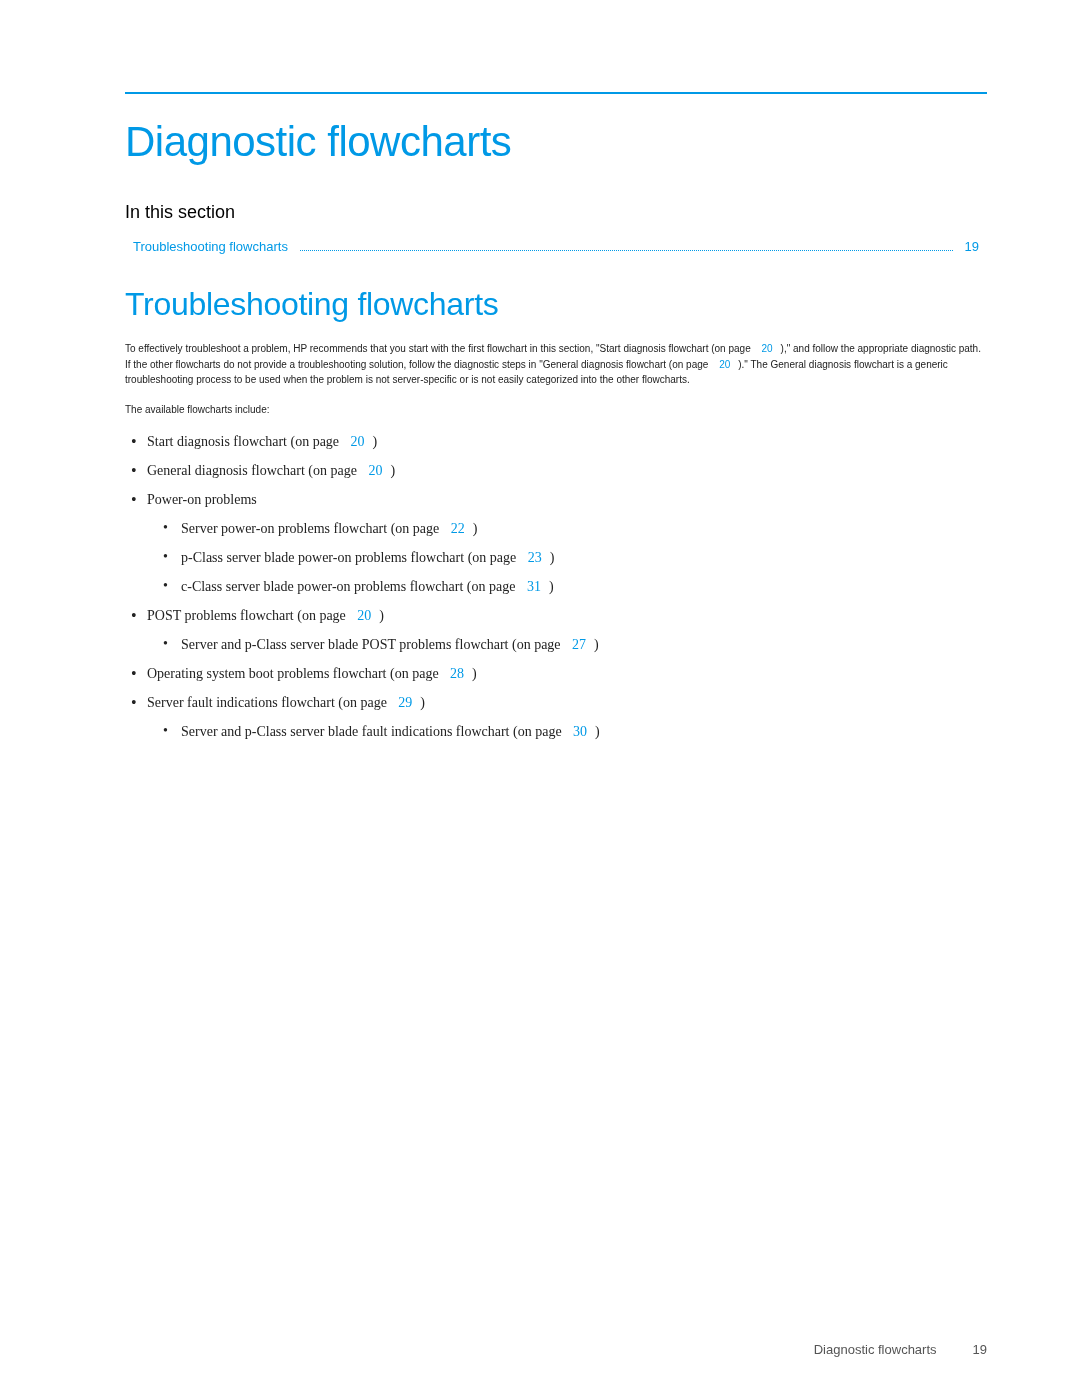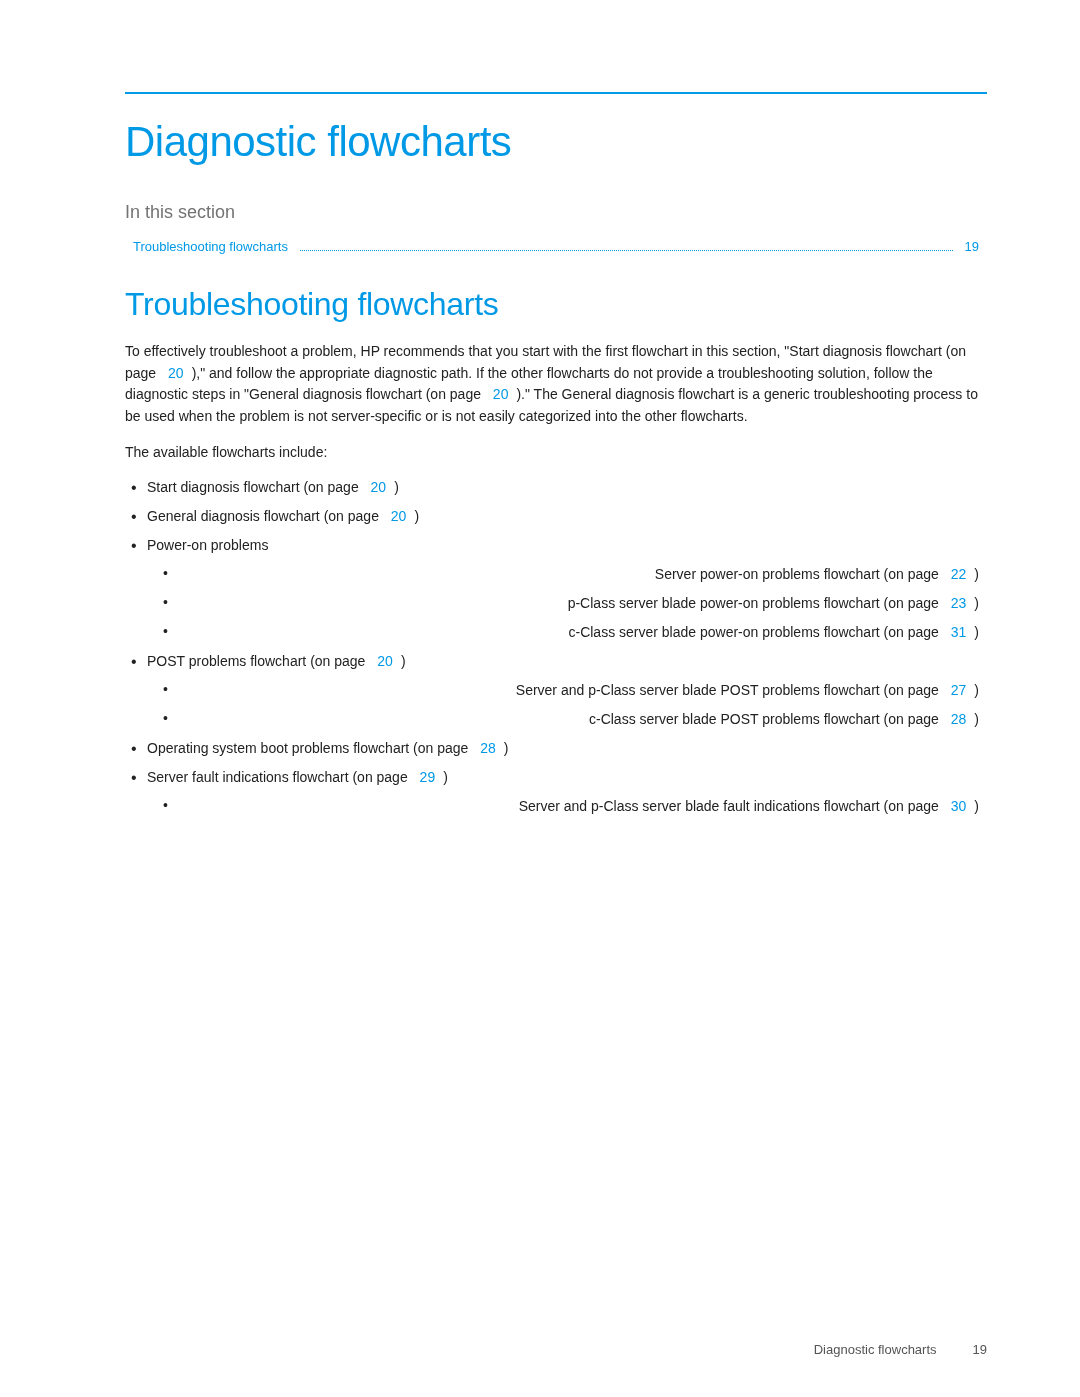--- a/index.html
+++ b/index.html
@@ -33,21 +33,21 @@
       font-size: 42px;
       font-weight: 300;
       color: #0099e6;
       margin-bottom: 36px;
       letter-spacing: -0.5px;
     }
 
     .section-heading {
       font-size: 18px;
       font-weight: 400;
-      color: #737373;
+      color: #000000;
       margin-bottom: 6px;
     }
 
     .toc-entry {
       font-size: 13px;
       color: #0099e6;
       margin-bottom: 24px;
       display: flex;
       align-items: baseline;
     }
@@ -71,21 +71,21 @@
 
     .section-title {
       font-size: 32px;
       font-weight: 300;
       color: #0099e6;
       margin-bottom: 18px;
       letter-spacing: -0.3px;
     }
 
     .body-text {
-      font-size: 14px;
+      font-size: 10px;
       color: #222222;
       line-height: 1.55;
       margin-bottom: 14px;
     }
 
     .body-text a, .link {
       color: #0099e6;
       text-decoration: none;
     }
 
@@ -96,37 +96,37 @@
       margin-bottom: 6px;
     }
 
     .bullet-list > li {
       position: relative;
       padding-left: 22px;
       margin-bottom: 7px;
       font-size: 14px;
       line-height: 1.5;
       color: #222222;
+      font-family: Liberation Serif, serif;
     }
 
     .bullet-list > li::before {
       content: "•";
       position: absolute;
       left: 6px;
       top: 0;
       color: #222222;
       font-size: 16px;
       line-height: 1.4;
     }
 
     .sub-bullet-list {
       list-style: none;
       margin: 6px 0 0 0;
       padding: 0;
-      text-align: right;
     }
 
     .sub-bullet-list > li {
       position: relative;
       padding-left: 26px;
       margin-bottom: 6px;
       font-size: 14px;
       line-height: 1.5;
       color: #222222;
     }
@@ -211,23 +211,20 @@
           c-Class server blade power-on problems flowchart (on page <a class="link">31</a>)
         </li>
       </ul>
     </li>
     <li>
       POST problems flowchart (on page <a class="link">20</a>)
       <ul class="sub-bullet-list">
         <li>
           Server and p-Class server blade POST problems flowchart (on page <a class="link">27</a>)
         </li>
-        <li>
-          c-Class server blade POST problems flowchart (on page <a class="link">28</a>)
-        </li>
       </ul>
     </li>
     <li>
       Operating system boot problems flowchart (on page <a class="link">28</a>)
     </li>
     <li>
       Server fault indications flowchart (on page <a class="link">29</a>)
       <ul class="sub-bullet-list">
         <li>
           Server and p-Class server blade fault indications flowchart (on page <a class="link">30</a>)

